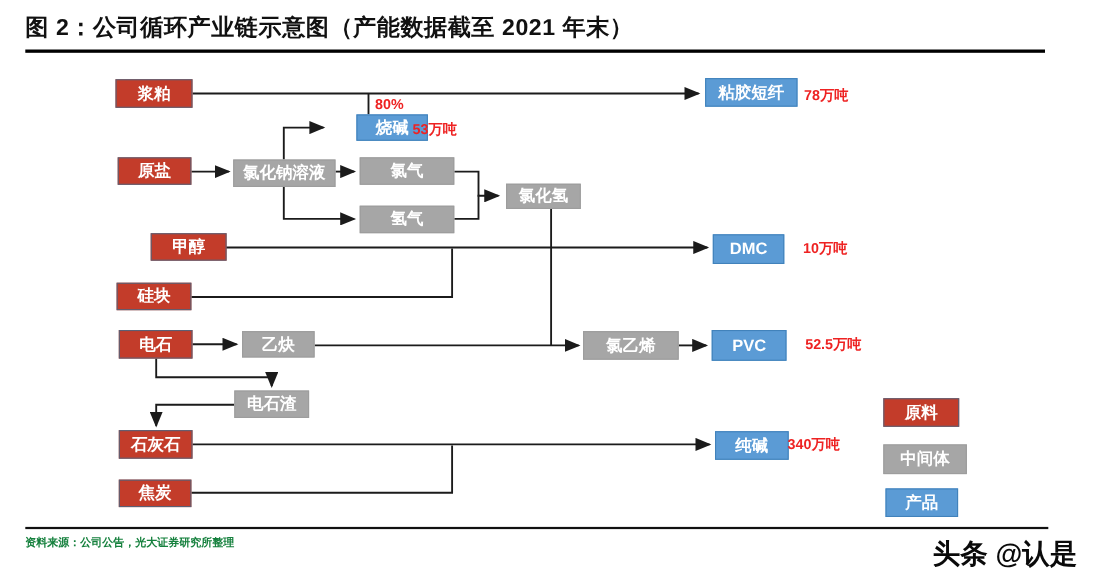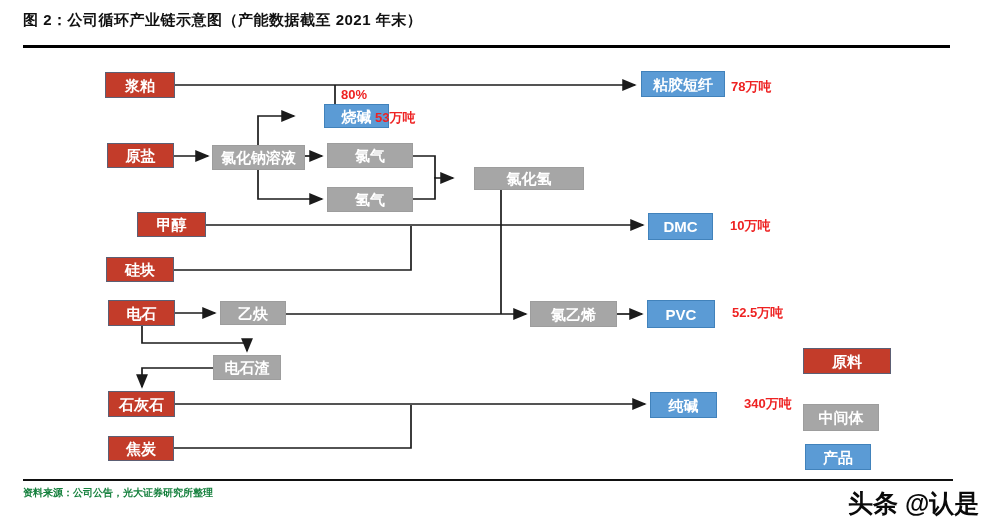--- a/index.html
+++ b/index.html
@@ -1,21 +1,21 @@
 <!DOCTYPE html>
 <html><head>
 <meta charset="utf-8">
 <style>
   html,body{margin:0;padding:0;background:#fff;}
   #stage{
     position:relative;width:1001px;height:532px;background:#ffffff;overflow:hidden;
     font-family:"Liberation Sans",sans-serif;
   }
   .page-title{
-    position:absolute;left:23px;top:11px;font-size:15px;font-weight:700;color:#111;
+    position:absolute;left:23px;top:11px;font-size:21px;font-weight:700;color:#111;
     letter-spacing:0.5px;white-space:nowrap;
   }
   .title-rule{position:absolute;left:23px;top:45px;width:927px;height:3px;background:#000;}
   .footer-rule{position:absolute;left:23px;top:479px;width:930px;height:2px;background:#111;}
   .footer-text{
     position:absolute;left:23px;top:486px;font-size:10px;font-weight:700;color:#15803d;white-space:nowrap;
   }
   .watermark{
     position:absolute;left:848px;top:487px;font-size:25px;font-weight:700;color:#0a0a0a;white-space:nowrap;
     text-shadow:-2px -2px 0 #fff,2px -2px 0 #fff,-2px 2px 0 #fff,2px 2px 0 #fff,0 2px 0 #fff,0 -2px 0 #fff,2px 0 0 #fff,-2px 0 0 #fff;
@@ -65,40 +65,40 @@
         <polyline points="213,368 142,368 142,387" fill="none" stroke="#1b1b1b" stroke-width="1.7" marker-end="url(#arrowhead)"></polyline>
         <polyline points="175,404 645,404" fill="none" stroke="#1b1b1b" stroke-width="1.7" marker-end="url(#arrowhead)"></polyline>
         <polyline points="174,448 411,448 411,405" fill="none" stroke="#1b1b1b" stroke-width="1.7"></polyline>
       </svg>
   <div class="node raw" style="left: 105px; top: 72px; width: 70px; height: 26px;">浆粕</div>
       <div class="node product" style="left: 300px; top: 104px; width: 65px; height: 24px; margin-left: 24px;">烧碱</div>
       <div class="node raw" style="left: 107px; top: 143px; width: 67px; height: 25px;">原盐</div>
       <div class="node intermediate" style="left: 212px; top: 145px; width: 93px; height: 25px;">氯化钠溶液</div>
       <div class="node intermediate" style="left: 327px; top: 143px; width: 86px; height: 25px;">氯气</div>
       <div class="node intermediate" style="left: 327px; top: 187px; width: 86px; height: 25px;">氢气</div>
-      <div class="node intermediate" style="left: 474px; top: 167px; width: 110px; height: 23px;">氯化氢</div>
+      <div class="node intermediate" style="left: 460px; top: 167px; width: 68px; height: 23px;">氯化氢</div>
       <div class="node raw" style="left: 106px; top: 212px; width: 69px; height: 25px; margin-left: 31px;">甲醇</div>
       <div class="node raw" style="left: 106px; top: 257px; width: 68px; height: 25px;">硅块</div>
       <div class="node raw" style="left: 108px; top: 300px; width: 67px; height: 26px;">电石</div>
       <div class="node intermediate" style="left: 220px; top: 301px; width: 66px; height: 24px;">乙炔</div>
       <div class="node intermediate" style="left: 213px; top: 355px; width: 68px; height: 25px;">电石渣</div>
       <div class="node raw" style="left: 108px; top: 391px; width: 67px; height: 26px;">石灰石</div>
       <div class="node raw" style="left: 108px; top: 436px; width: 66px; height: 25px;">焦炭</div>
       <div class="node intermediate" style="left: 530px; top: 301px; width: 87px; height: 26px;">氯乙烯</div>
       <div class="node product" style="left: 641px; top: 71px; width: 84px; height: 26px;">粘胶短纤</div>
       <div class="node product" style="left: 648px; top: 213px; width: 65px; height: 27px;">DMC</div>
       <div class="node product" style="left: 647px; top: 300px; width: 68px; height: 28px;">PVC</div>
       <div class="node product" style="left: 650px; top: 392px; width: 67px; height: 26px;">纯碱</div>
-      <div class="node raw" style="left: 803px; top: 348px; width: 88px; height: 26px;">原料</div>
+      <div class="node raw" style="left: 803px; top: 362px; width: 69px; height: 26px;">原料</div>
       <div class="node intermediate" style="left: 803px; top: 404px; width: 76px; height: 27px;">中间体</div>
       <div class="node product" style="left: 805px; top: 444px; width: 66px; height: 26px;">产品</div>
       <div class="annotation" style="left: 341px; top: 88px;">80%</div>
       <div class="annotation" style="left: 375px; top: 111px;">53万吨</div>
       <div class="annotation" style="left: 731px; top: 80px;">78万吨</div>
       <div class="annotation" style="left: 730px; top: 219px;">10万吨</div>
       <div class="annotation" style="left: 732px; top: 306px;">52.5万吨</div>
-      <div class="annotation" style="left: 744px; top: 397px;">340万吨</div>
+      <div class="annotation" style="left: 716px; top: 397px;">340万吨</div>
     </div>
 
   <div class="footer-rule"></div>
   <div class="footer-text">资料来源：公司公告，光大证券研究所整理</div>
   <div class="watermark">头条 @认是</div>
 </div>
 
 </body></html>

